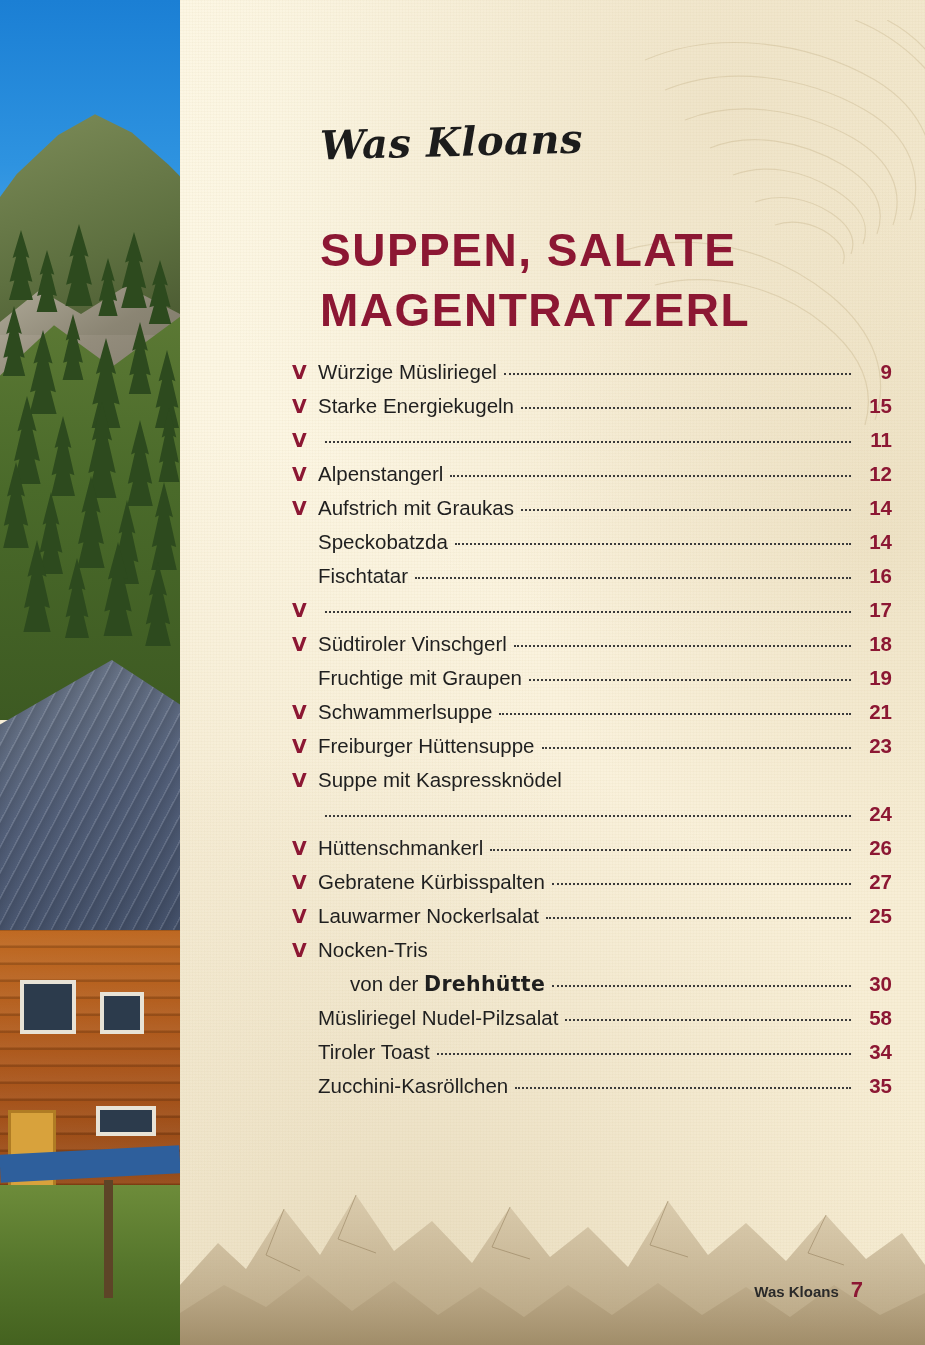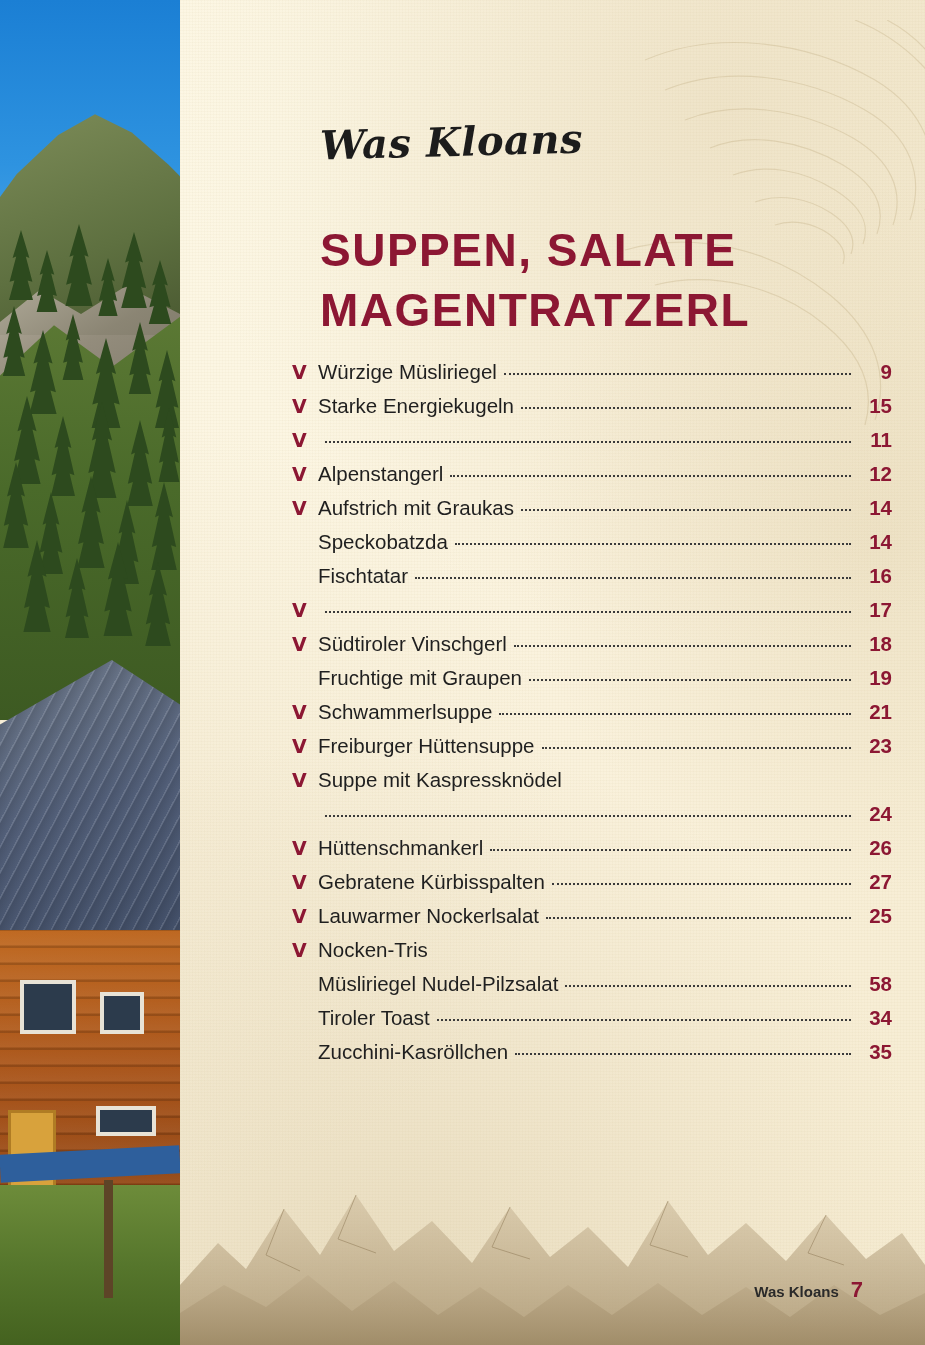--- a/index.html
+++ b/index.html
@@ -444,20 +444,26 @@
           <span class="toc-label">Lauwarmer Nockerlsalat</span>
           <span class="dots"></span>
           <span class="page-num">25</span>
         </div>
         <div class="toc-row noline">
           <span class="bullet">V</span>
           <span class="toc-label">Nocken-Tris</span>
           <span class="dots none"></span>
           <span class="page-num"></span>
         </div>
+        <div class="toc-row cont">
+          <span class="bullet empty">V</span>
+          <span class="toc-label">von der <span class="emph">Drehhütte</span></span>
+          <span class="dots"></span>
+          <span class="page-num">30</span>
+        </div>
         <div class="toc-row">
           <span class="bullet empty">V</span>
           <span class="toc-label">Müsliriegel Nudel-Pilzsalat</span>
           <span class="dots"></span>
           <span class="page-num">58</span>
         </div>
         <div class="toc-row">
           <span class="bullet empty">V</span>
           <span class="toc-label">Tiroler Toast</span>
           <span class="dots"></span>

